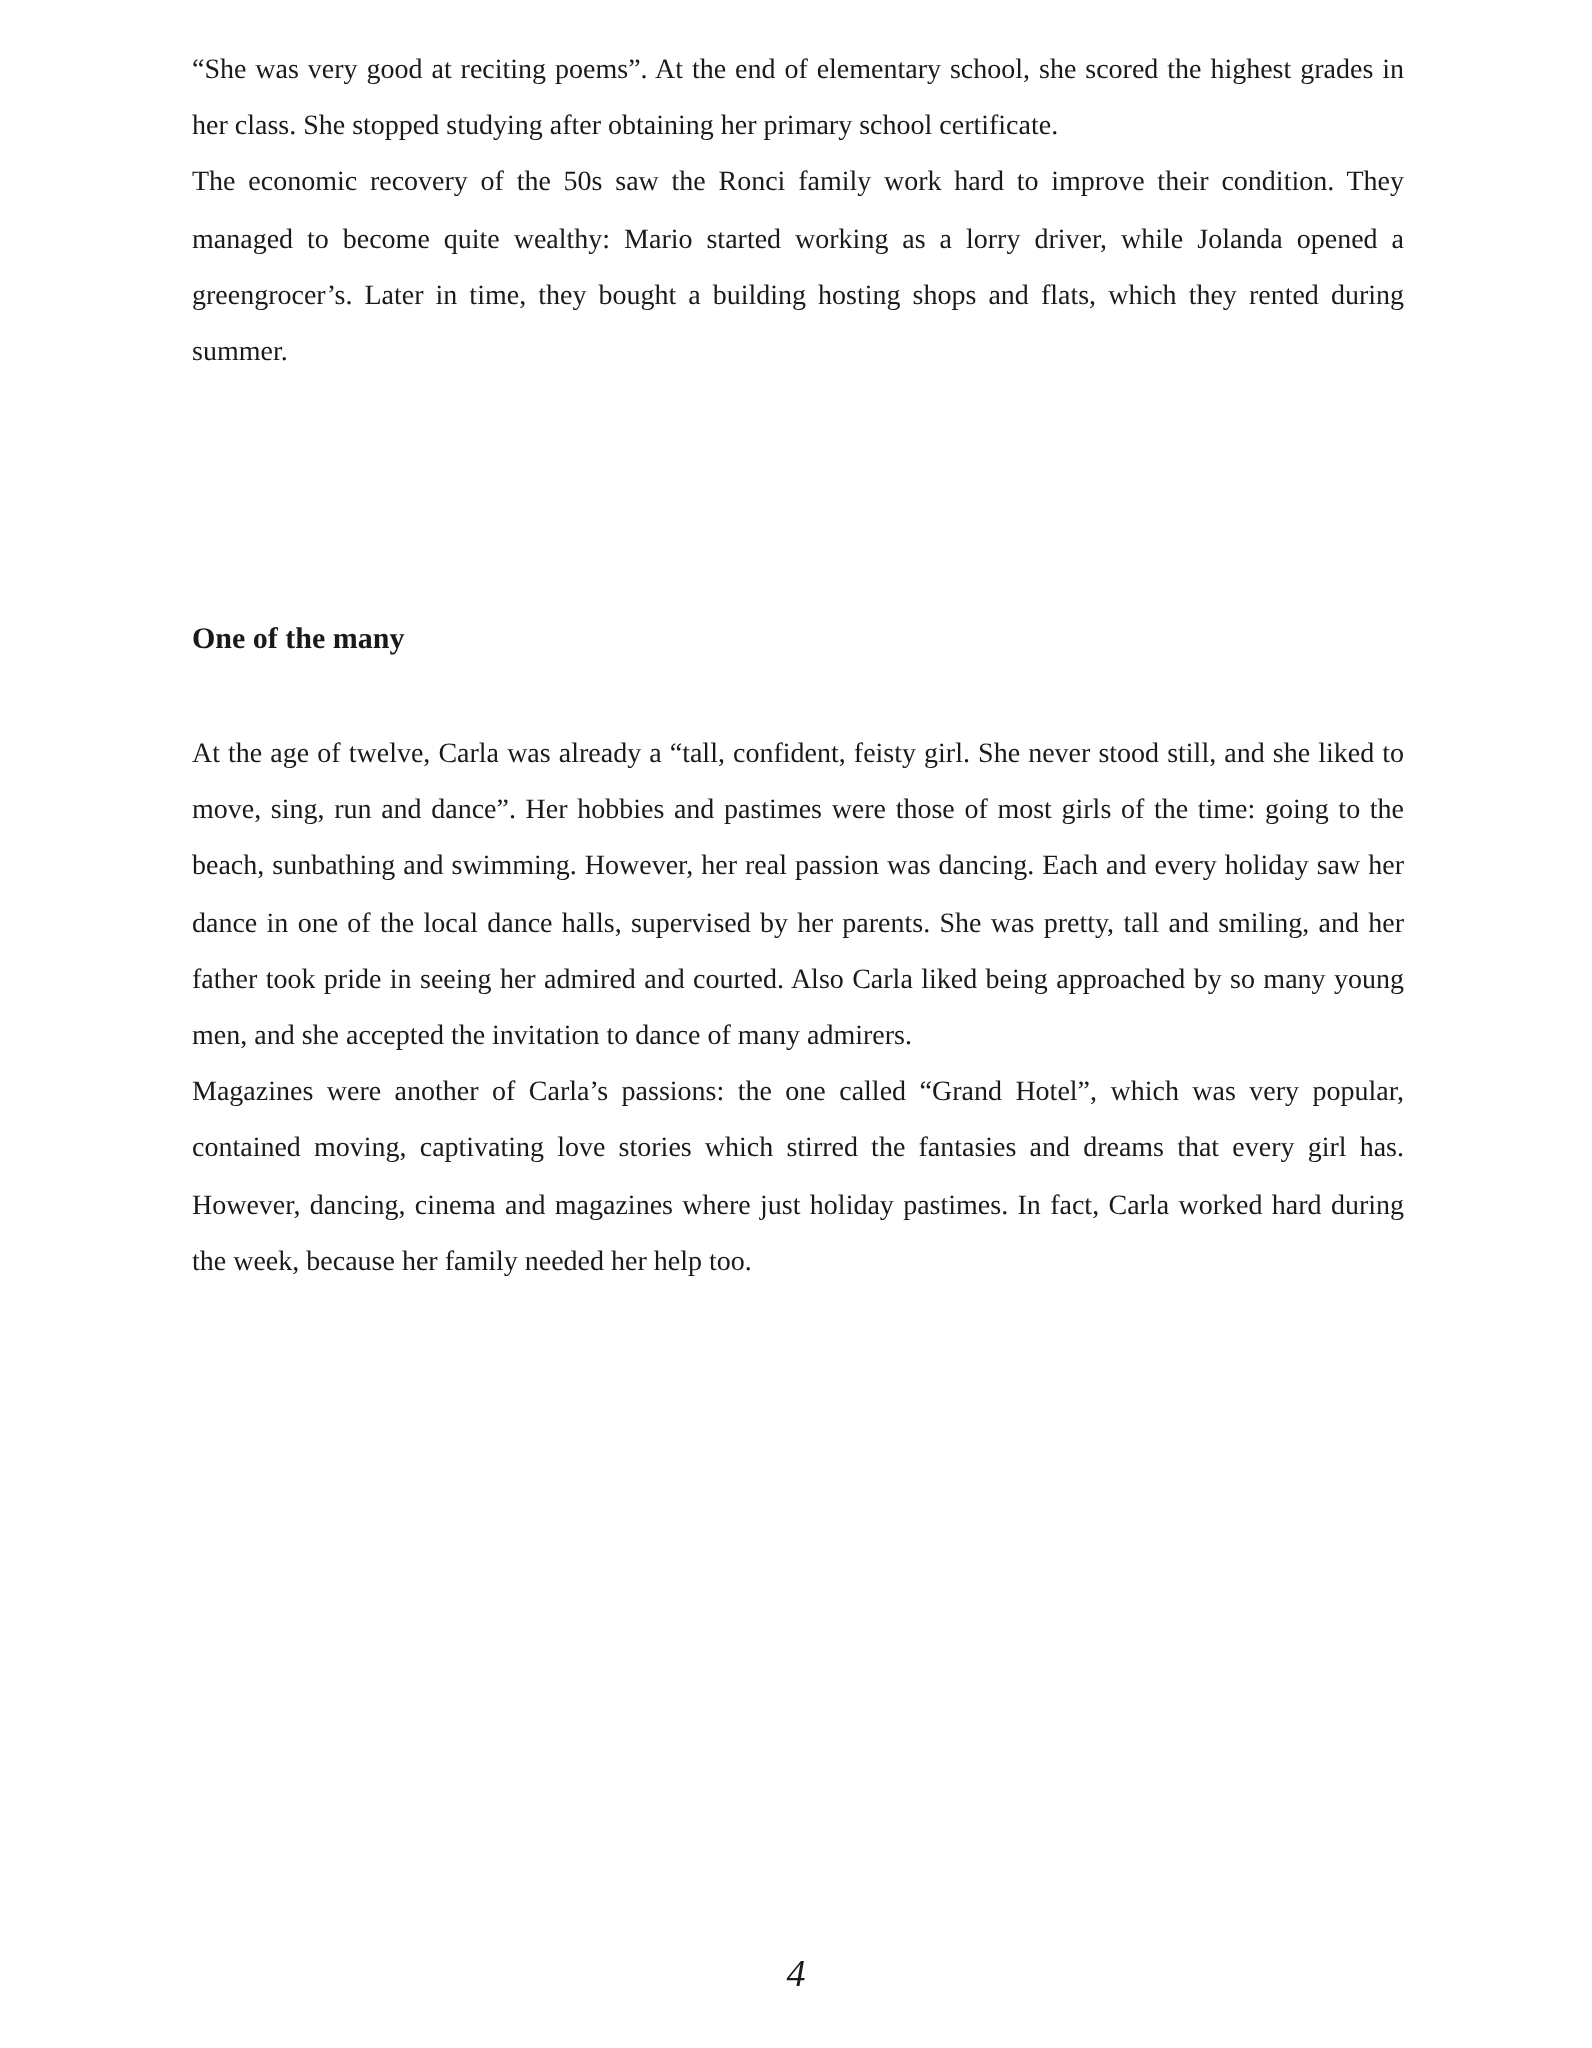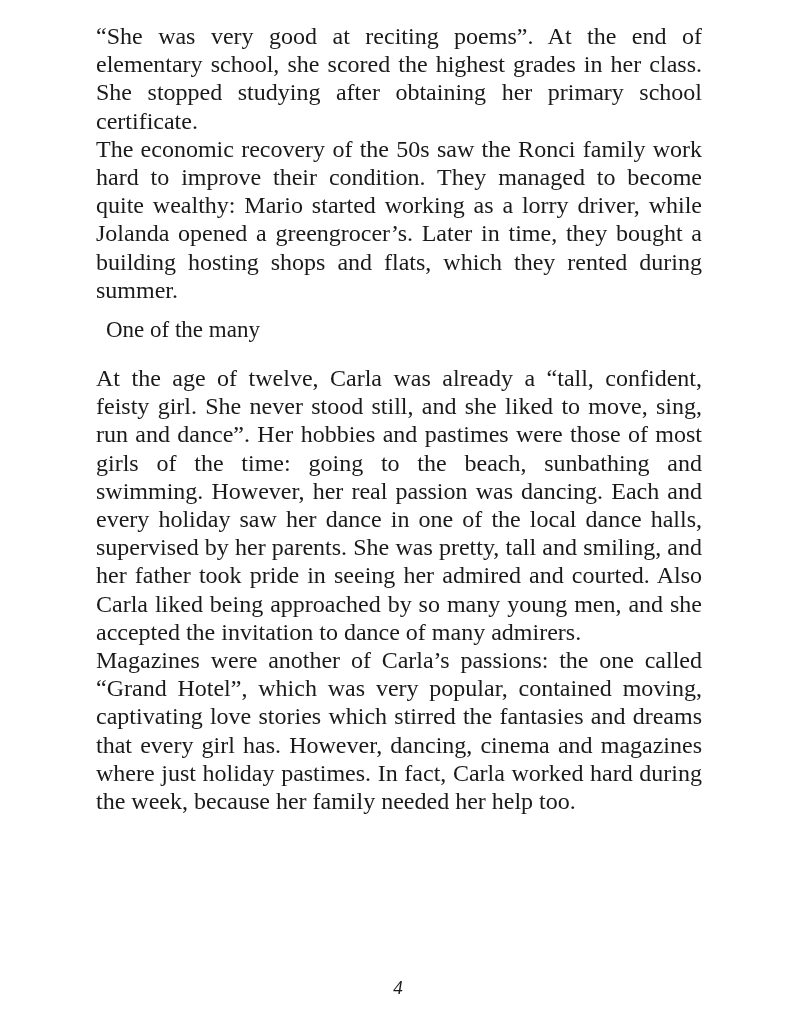--- a/index.html
+++ b/index.html
@@ -16,32 +16,32 @@
       color: #1a1a1a;
     }
     .page {
       position: absolute;
       left: 96px;
       top: 22px;
       width: 606px;
     }
     .para {
       margin: 0;
-      font-size: 24px;
+      font-size: 14px;
       line-height: 28.2px;
       text-align: justify;
       hyphens: manual;
     }
     .heading {
-      margin: 10px;
+      margin: 0;
       position: absolute;
       top: 284px;
       left: 0;
-      font-size: 23px;
-      font-weight: normal;
+      font-size: 15px;
+      font-weight: bold;
       line-height: 28px;
     }
     .section2 {
       position: absolute;
       top: 342px;
       left: 0;
       width: 606px;
       font-family: Liberation Serif, serif;
     }
     .page-number {

